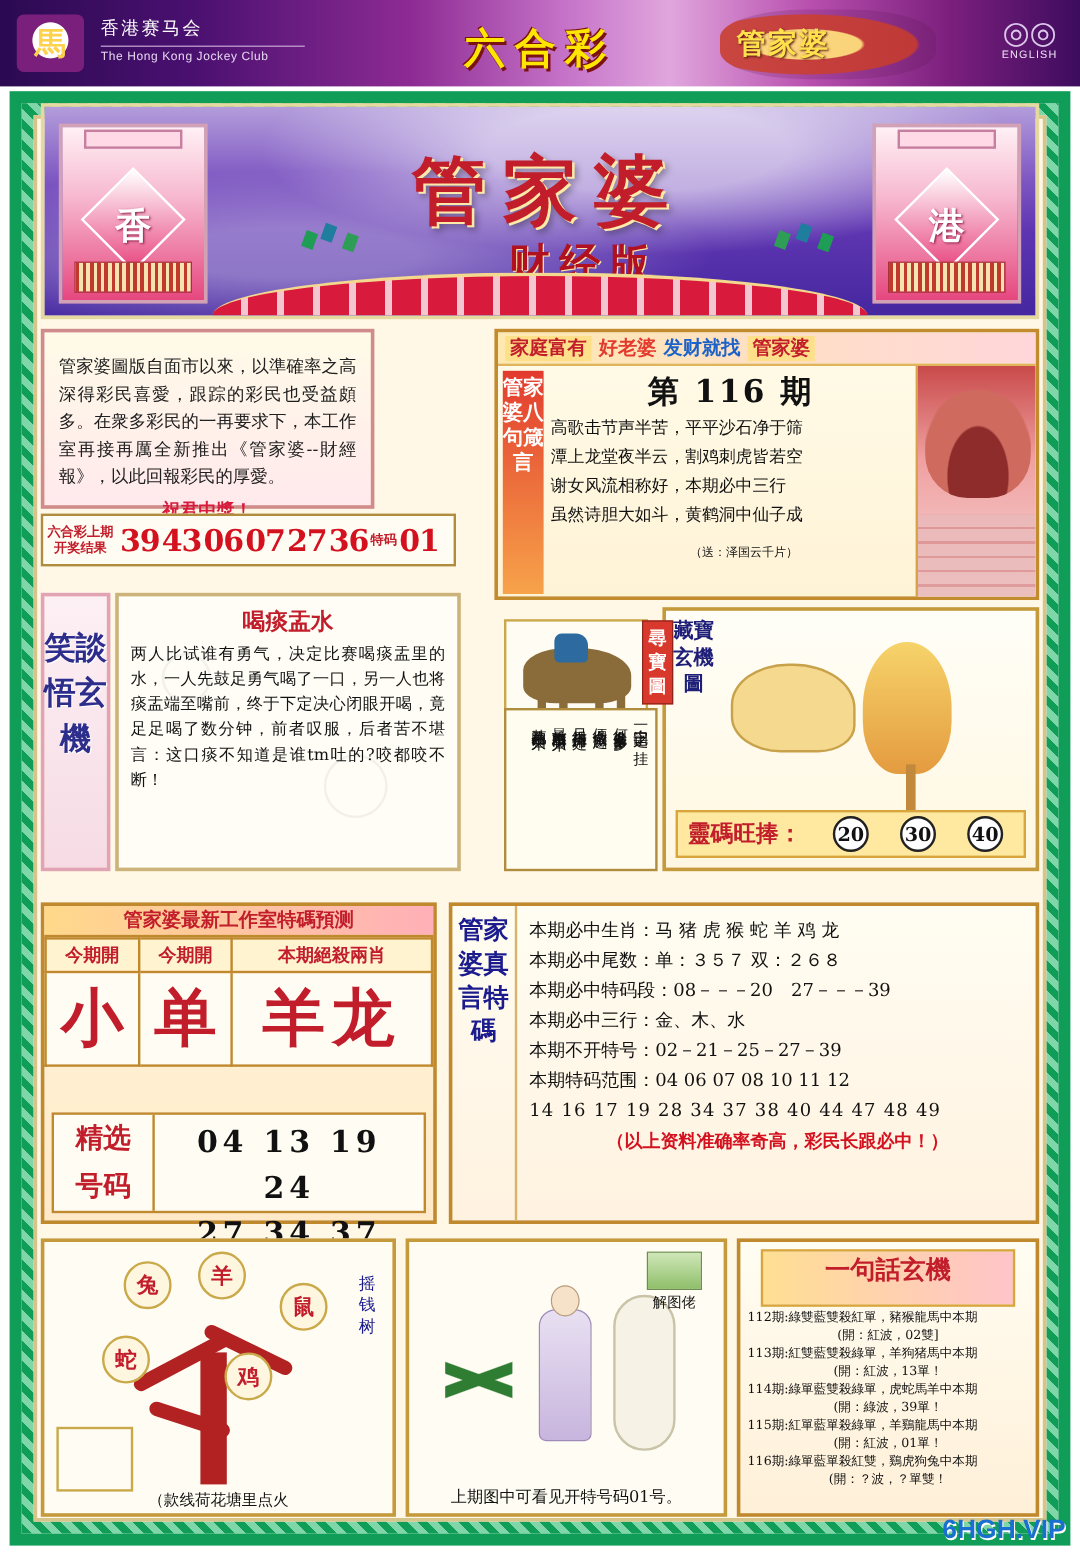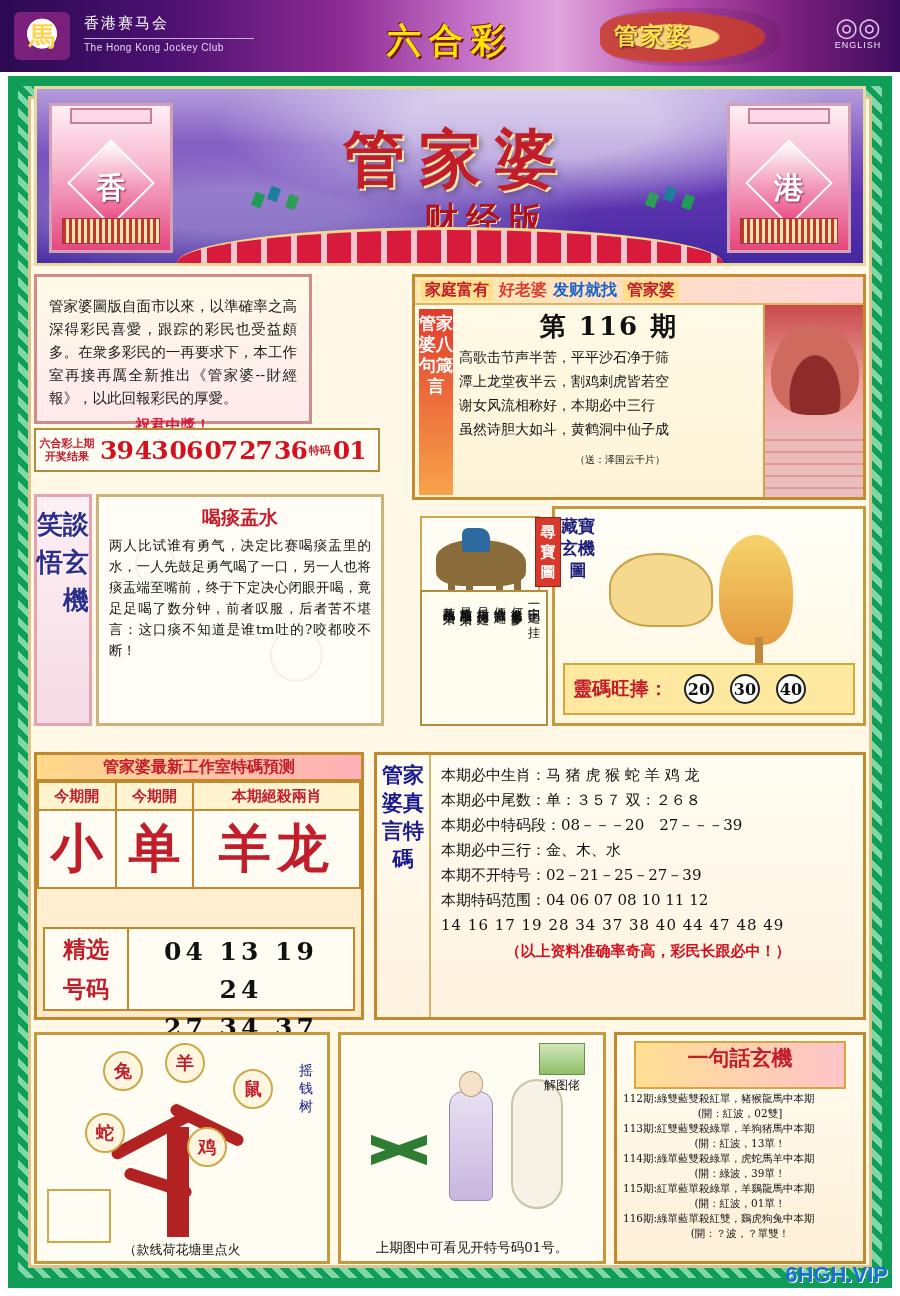--- a/index.html
+++ b/index.html
@@ -212,21 +212,21 @@
   .pb-art .brick{
     position:absolute; left:0; bottom:0; width:100%; height:70px;
     background:repeating-linear-gradient(0deg,#e9b9b9 0 10px,#d98e8e 10px 12px);
     opacity:.8;
   }
 
   
   .vlabel{
     position:absolute; left:34px; top:494px; width:58px; height:232px;
     border:3px solid #e2a3b5; background:linear-gradient(180deg,#fdf0f4,#f6dbe4);
-    text-align:right; padding-top:8px;
+    text-align:center; padding-top:24px;
   }
   .vlabel span{
     display:block; font-size:26px; font-weight:bold; color:#2d2d8c; line-height:38px;
     font-family:"DejaVu Serif", serif;
     text-shadow:1px 1px 0 #fff;
   }
   
   .story{
     position:absolute; left:96px; top:494px; width:288px; height:232px;
     border:3px solid #cbb37a;
@@ -295,23 +295,23 @@
   }
   .treasure .art-bird{
     position:absolute; right:70px; top:26px; width:74px; height:110px;
     background:linear-gradient(180deg,#f6d36a,#e49b3f);
     border-radius:50% 50% 40% 40%;
   }
   .treasure .pole{
     position:absolute; right:100px; top:128px; width:8px; height:50px; background:#c2883c;
   }
   .lucky-row{
-    position:absolute; left:8px; bottom:8px; right:8px; height:52px;
+    position:absolute; left:8px; bottom:8px; right:8px; height:40px;
     background:#ffe9a0; border:2px solid #d8a63c;
-    display:flex; align-items:center; padding:0 8px; gap:16px;
+    display:flex; align-items:center; padding:0 8px; gap:26px;
   }
   .lucky-row .lbl{ font-size:19px; font-weight:bold; color:#c21d2b; font-family:"DejaVu Serif", serif;}
   .ball{
     width:30px; height:30px; border-radius:50%; border:2px solid #222;
     background:#fff; color:#111; font-size:16px; font-weight:bold;
     display:flex; align-items:center; justify-content:center;
     font-family:"DejaVu Serif", serif;
   }
 
   

